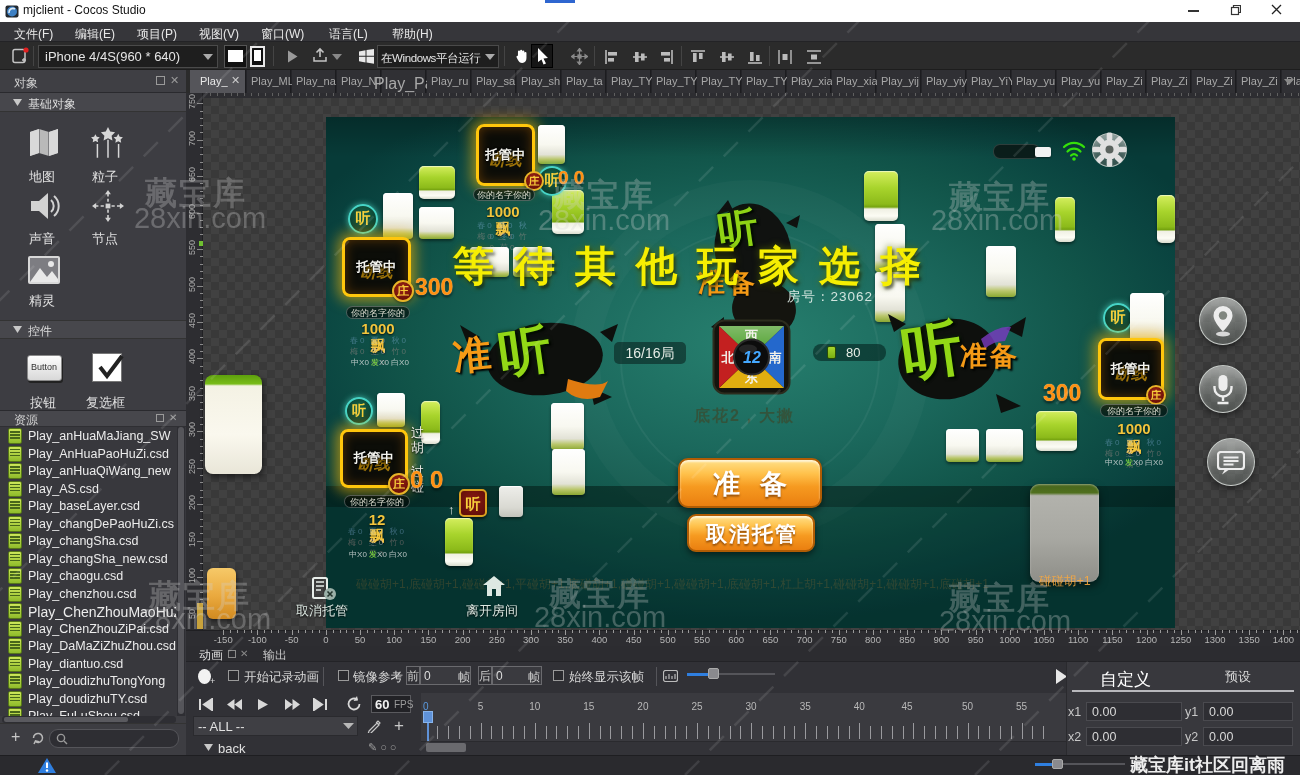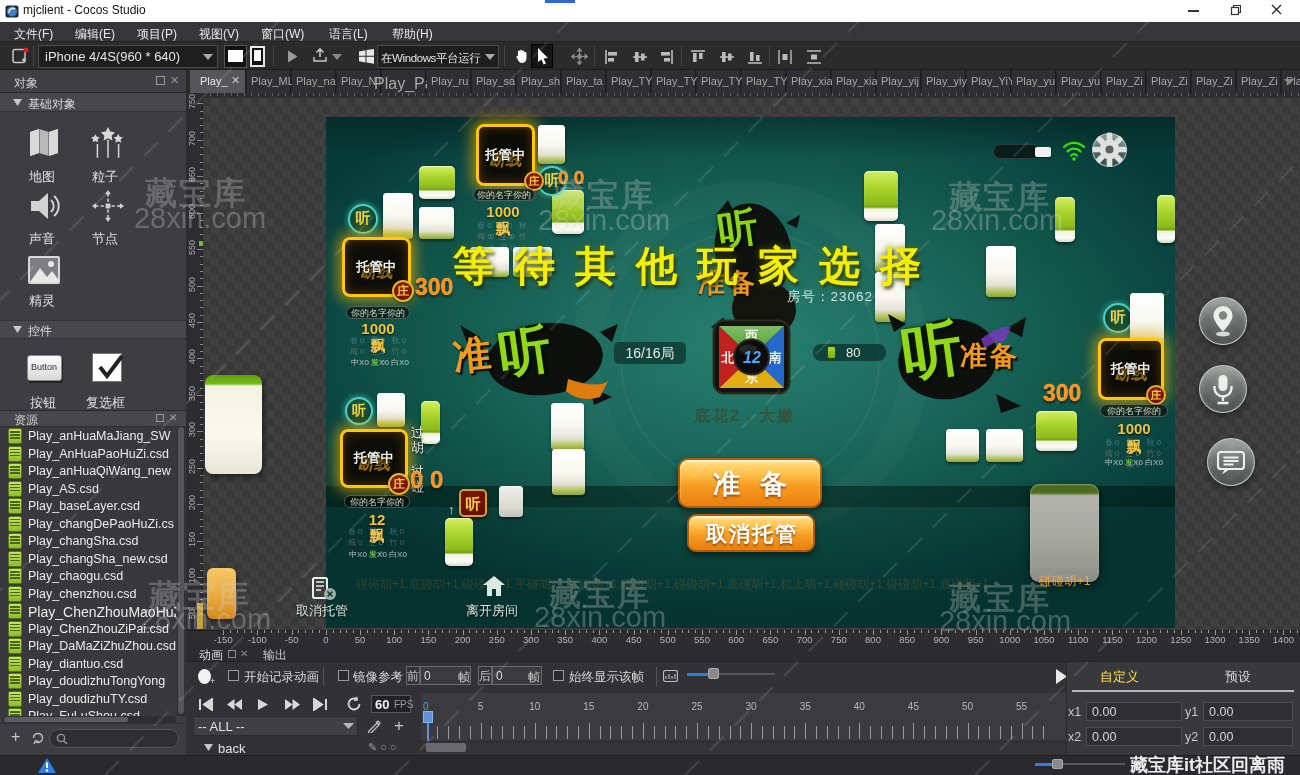--- a/index.html
+++ b/index.html
@@ -1122,42 +1122,42 @@
     <div class="abs" style="left:826.8px;top:726px;width:1px;height:13px;background:#9a9a9e;"></div>
     <div class="abs" style="left:837.7px;top:726px;width:1px;height:13px;background:#9a9a9e;"></div>
     <div class="abs" style="left:848.5px;top:726px;width:1px;height:13px;background:#9a9a9e;"></div>
     <div class="abs" style="left:859.3px;top:723px;width:1px;height:16px;background:#9a9a9e;"></div>
     <div class="abs" style="left:847.3px;top:701px;width:24px;text-align:center;font-size:10px;color:#b8b8b8;">40</div>
     <div class="abs" style="left:870.1px;top:726px;width:1px;height:13px;background:#9a9a9e;"></div>
     <div class="abs" style="left:880.9px;top:726px;width:1px;height:13px;background:#9a9a9e;"></div>
     <div class="abs" style="left:891.8px;top:726px;width:1px;height:13px;background:#9a9a9e;"></div>
     <div class="abs" style="left:902.6px;top:726px;width:1px;height:13px;background:#9a9a9e;"></div>
     <div class="abs" style="left:913.4px;top:723px;width:1px;height:16px;background:#9a9a9e;"></div>
-    <div class="abs" style="left:901.4px;top:701px;width:24px;text-align:center;font-size:10px;color:#b8b8b8;">45</div>
+    <div class="abs" style="left:901.4px;top:701px;width:24px;font-size:10px;color:#b8b8b8;">45</div>
     <div class="abs" style="left:924.2px;top:726px;width:1px;height:13px;background:#9a9a9e;"></div>
     <div class="abs" style="left:935.0px;top:726px;width:1px;height:13px;background:#9a9a9e;"></div>
     <div class="abs" style="left:945.9px;top:726px;width:1px;height:13px;background:#9a9a9e;"></div>
     <div class="abs" style="left:956.7px;top:726px;width:1px;height:13px;background:#9a9a9e;"></div>
     <div class="abs" style="left:967.5px;top:723px;width:1px;height:16px;background:#9a9a9e;"></div>
     <div class="abs" style="left:955.5px;top:701px;width:24px;text-align:center;font-size:10px;color:#b8b8b8;">50</div>
     <div class="abs" style="left:978.3px;top:726px;width:1px;height:13px;background:#9a9a9e;"></div>
     <div class="abs" style="left:989.1px;top:726px;width:1px;height:13px;background:#9a9a9e;"></div>
     <div class="abs" style="left:1000.0px;top:726px;width:1px;height:13px;background:#9a9a9e;"></div>
     <div class="abs" style="left:1010.8px;top:726px;width:1px;height:13px;background:#9a9a9e;"></div>
     <div class="abs" style="left:1021.6px;top:723px;width:1px;height:16px;background:#9a9a9e;"></div>
     <div class="abs" style="left:1009.6px;top:701px;width:24px;text-align:center;font-size:10px;color:#b8b8b8;">55</div>
     <div class="abs" style="left:1032.4px;top:726px;width:1px;height:13px;background:#9a9a9e;"></div>
     <div class="abs" style="left:1043.2px;top:726px;width:1px;height:13px;background:#9a9a9e;"></div>
 <div class="abs" style="left:423px;top:701px;font-size:10px;color:#5a9adf;">0</div>
 <div class="abs" style="left:423px;top:711px;width:10px;height:12px;background:#5f92d8;border:1px solid #88b4ec;"></div>
 <div class="abs" style="left:427px;top:723px;width:2px;height:18px;background:#5f92d8;"></div>
 <div class="abs" style="left:421px;top:741px;width:645px;height:14px;background:#333338;border-top:1px solid #2a2a2e;"></div>
 <div class="abs" style="left:426px;top:743px;width:40px;height:9px;background:#6a6a6e;border-radius:2px;"></div>
 <div class="abs" style="left:1066px;top:662px;width:234px;height:93px;background:#38383d;border-left:1px solid #2a2a2e;"></div>
-<div class="abs" style="left:1100px;top:668px;font-size:13px;color:#fde047;">自定义</div>
+<div class="abs" style="left:1100px;top:668px;font-size:17px;color:#ffffff;">自定义</div>
 <div class="abs" style="left:1225px;top:668px;font-size:13px;color:#d8d8d8;">预设</div>
 <div class="abs" style="left:1072px;top:690px;width:222px;height:2px;background:#b8b8bc;"></div>
 <div class="abs" style="left:1068px;top:705px;font-size:12.5px;color:#c8c8c8;">x1</div>
 <div class="abs" style="left:1086px;top:702px;width:96px;height:19px;background:#2e2e33;border:1px solid #4a4a4f;"></div>
 <div class="abs" style="left:1092px;top:705px;font-size:12.5px;color:#d8d8d8;">0.00</div>
 <div class="abs" style="left:1185px;top:705px;font-size:12.5px;color:#c8c8c8;">y1</div>
 <div class="abs" style="left:1203px;top:702px;width:90px;height:19px;background:#2e2e33;border:1px solid #4a4a4f;"></div>
 <div class="abs" style="left:1209px;top:705px;font-size:12.5px;color:#d8d8d8;">0.00</div>
 <div class="abs" style="left:1068px;top:730px;font-size:12.5px;color:#c8c8c8;">x2</div>
 <div class="abs" style="left:1086px;top:727px;width:96px;height:19px;background:#2e2e33;border:1px solid #4a4a4f;"></div>

